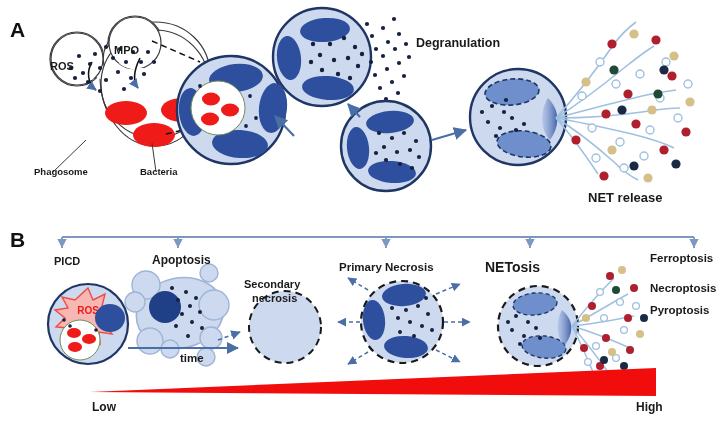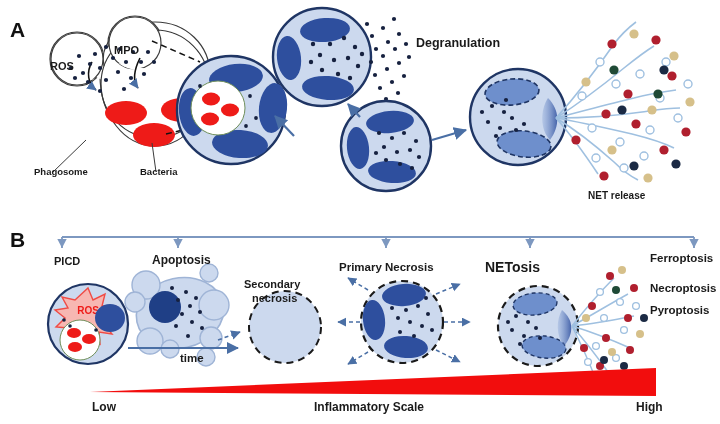--- a/index.html
+++ b/index.html
@@ -419,30 +419,29 @@
 </svg>
 
 <div class="panel-letter" style="left:10px;top:18px;">A</div>
 <div class="panel-letter" style="left:10px;top:228px;">B</div>
 
 <div class="lbl" style="left:50px;top:60px;font-size:11px;">ROS</div>
 <div class="lbl" style="left:114px;top:44px;font-size:11px;">MPO</div>
 <div class="lbl" style="left:34px;top:166px;font-size:9.5px;">Phagosome</div>
 <div class="lbl" style="left:140px;top:166px;font-size:9.5px;">Bacteria</div>
 <div class="lbl" style="left:416px;top:36px;font-size:12.5px;">Degranulation</div>
-<div class="lbl" style="left:588px;top:190px;font-size:10px;">NET release</div>
+<div class="lbl" style="left:588px;top:190px;font-size:13px;">NET release</div>
 
 <div class="lbl" style="left:54px;top:255px;font-size:11px;">PICD</div>
 <div class="lbl" style="left:152px;top:253px;font-size:12px;">Apoptosis</div>
 <div class="lbl" style="left:244px;top:278px;font-size:11px;">Secondary</div>
 <div class="lbl" style="left:252px;top:292px;font-size:11px;">necrosis</div>
 <div class="lbl" style="left:339px;top:261px;font-size:11.5px;">Primary Necrosis</div>
 <div class="lbl" style="left:485px;top:259px;font-size:14px;">NETosis</div>
 <div class="lbl" style="left:650px;top:252px;font-size:11.5px;">Ferroptosis</div>
 <div class="lbl" style="left:650px;top:267px;font-size:11.5px;margin-top:37px;">Pyroptosis</div>
 <div class="lbl" style="left:650px;top:282px;font-size:11.5px;">Necroptosis</div>
 <div class="lbl" style="left:163px;top:352px;font-size:11.5px;margin-left:17px;">time</div>
 
 <div class="lbl" style="left:92px;top:400px;font-size:12px;">Low</div>
-<div class="lbl" style="left:314px;top:400px;font-size:12px;">Inflammatory Scale</div>
 <div class="lbl" style="left:636px;top:400px;font-size:12px;">High</div>
 
 </div>
 
 </body></html>

